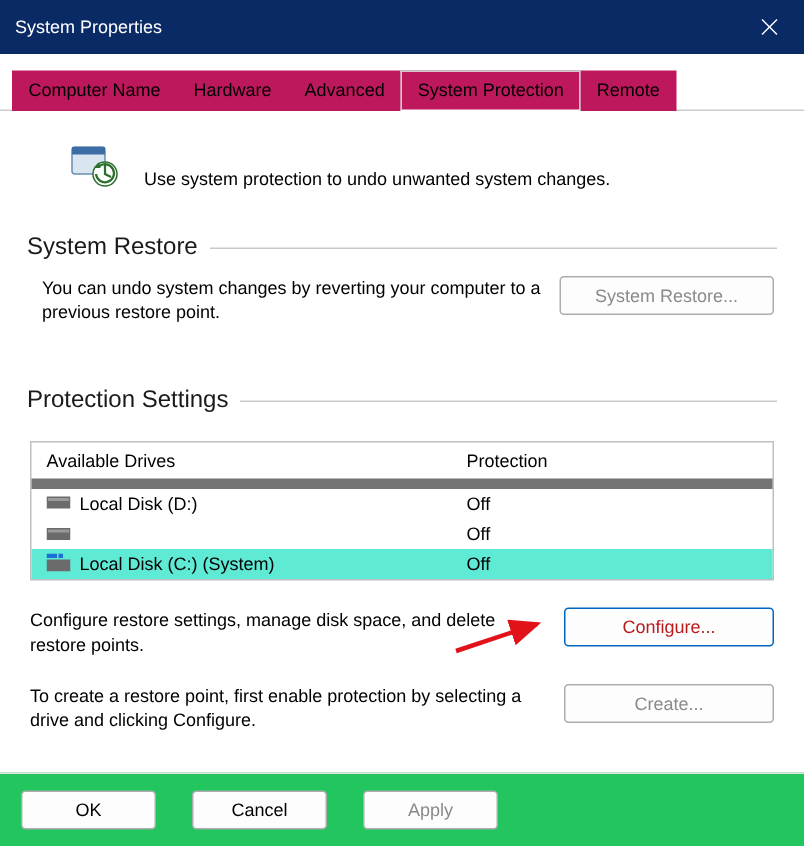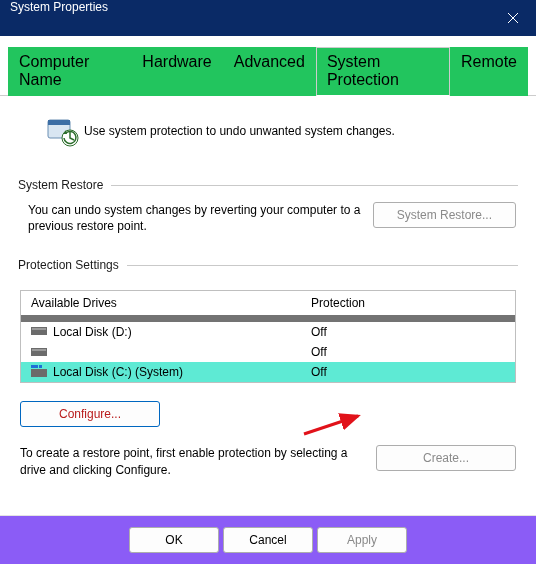--- a/index.html
+++ b/index.html
@@ -1,45 +1,45 @@
 <!DOCTYPE html>
 <html><head>
 <meta charset="utf-8">
 <style>
   html,body{margin:0;padding:0;font-family:"Segoe UI",Tahoma,sans-serif;font-size:12px;color:#000;background:#fff}
   .window{width:536px;height:564px;box-sizing:border-box;position:relative;background:#fff}
-  .titlebar{height:36px;background:#0a2a66;color:#fff;display:flex;justify-content:space-between;padding:0 0 0 10px}
+  .titlebar{height:36px;background:#0a2a66;color:#fff;display:flex;align-items:center;justify-content:space-between;padding:0 0 0 10px}
   .titlebar-title{font-size:12px}
   .titlebar-close{width:46px;height:36px;display:flex;align-items:center;justify-content:center}
   .titlebar-close svg{stroke:#fff;stroke-width:1}
   .tabs{display:flex;border-bottom:1px solid #ccc;padding:10px 8px 0 8px;gap:0}
-  .tab{padding:5px 10px 6px;border:1px solid transparent;border-bottom:none;font-size:16px;color:#000;position:relative;top:1px;background:#22c55e}
+  .tab{padding:5px 10px 6px;border:1px solid transparent;border-bottom:none;font-size:12px;color:#000;position:relative;top:1px;background:#be185d}
   .tab.active{border-color:#ccc;border-bottom:1px solid #fff;z-index:2}
   .panel{padding:12px 18px 10px 18px}
-  .intro{display:flex;align-items:center;gap:4px;padding:6px 4px 16px 28px}
+  .intro{display:flex;align-items:flex-end;gap:16px;padding:6px 4px 16px 28px}
   .intro-icon{width:34px;height:34px;flex:0 0 34px}
   .fieldset{margin-top:14px}
-  .fieldset-title{display:flex;align-items:center;gap:8px;color:#1a1a1a;font-size:12px}
+  .fieldset-title{display:flex;align-items:center;gap:8px;color:#1a1a1a;font-size:16px}
   .fieldset-title .line{flex:1;height:1px;background:#c9c9c9}
   .fs-body{padding:10px 2px 6px 10px}
   .row{display:flex;align-items:flex-start;gap:12px}
   .row .text{flex:1;line-height:1.35}
   .btn{min-width:140px;height:26px;border:1px solid #adadad;background:#fdfdfd;color:#000;font:inherit;border-radius:3px;padding:0 23px;cursor:default}
   .btn.primary{border-color:#0067c0;color:#b91c1c}
   .btn.disabled{color:#8a8a8a}
   .drives-box{border:1px solid #bfbfbf;margin-top:8px}
   .drives-head{display:flex;border-bottom:7px solid #737373}
   .drives-head .col{padding:5px 10px;font-size:12px}
   .col-a{flex:0 0 260px}
   .col-b{flex:1}
   .drive-row{display:flex;align-items:center}
   .drive-row .col{padding:3px 10px;display:flex;align-items:flex-start;gap:6px}
   .drive-row.selected{background:#5eead4}
   .drive-ico{width:16px;height:12px;display:inline-block}
-  .footer{position:absolute;left:0;right:0;bottom:0;height:48px;border-top:1px solid #e3e3e3;display:flex;align-items:center;justify-content:center;gap:4px;padding:0 14px;background:#8b5cf6}
+  .footer{position:absolute;left:0;right:0;bottom:0;height:48px;border-top:1px solid #e3e3e3;display:flex;align-items:center;justify-content:flex-start;gap:24px;padding:0 14px;background:#22c55e}
   .footer .btn{min-width:90px}
   .arrow{position:absolute;left:300px;top:408px;pointer-events:none}
 </style>
 </head>
 <body>
 
 <div class="window">
 
   <div class="titlebar">
     <span class="titlebar-title">System Properties</span>
@@ -81,21 +81,21 @@
         <span class="line"></span>
       </div>
       <div class="fs-body">
         <div class="row">
           <div class="text">You can undo system changes by reverting your computer to a previous restore point.</div>
           <button class="btn disabled">System Restore...</button>
         </div>
       </div>
     </div>
 
-    <div class="fieldset" style="margin-top:18px">
+    <div class="fieldset" style="margin-top:36px">
       <div class="fieldset-title">
         <span>Protection Settings</span>
         <span class="line"></span>
       </div>
       <div class="fs-body" style="padding-left:2px">
         <div class="drives-box">
           <div class="drives-head">
             <div class="col col-a">Available Drives</div>
             <div class="col col-b">Protection</div>
           </div>
@@ -133,20 +133,21 @@
                   <span>Local Disk (C:) (System)</span>
                 </div>
                 <div class="col col-b">
                   <span>Off</span>
                 </div>
               </div>
             </div>
         </div>
 
         <div class="row" style="margin-top:18px">
+          <div class="text">Configure restore settings, manage disk space, and delete restore points.</div>
           <button class="btn primary">Configure...</button>
         </div>
 
         <div class="row" style="margin-top:18px">
           <div class="text">To create a restore point, first enable protection by selecting a drive and clicking Configure.</div>
           <button class="btn disabled">Create...</button>
         </div>
       </div>
     </div>
 

